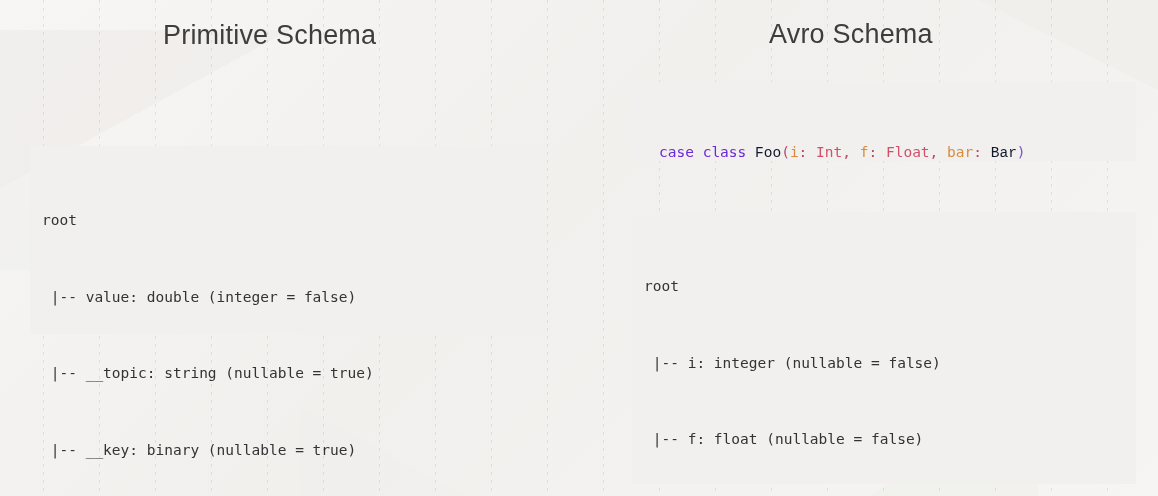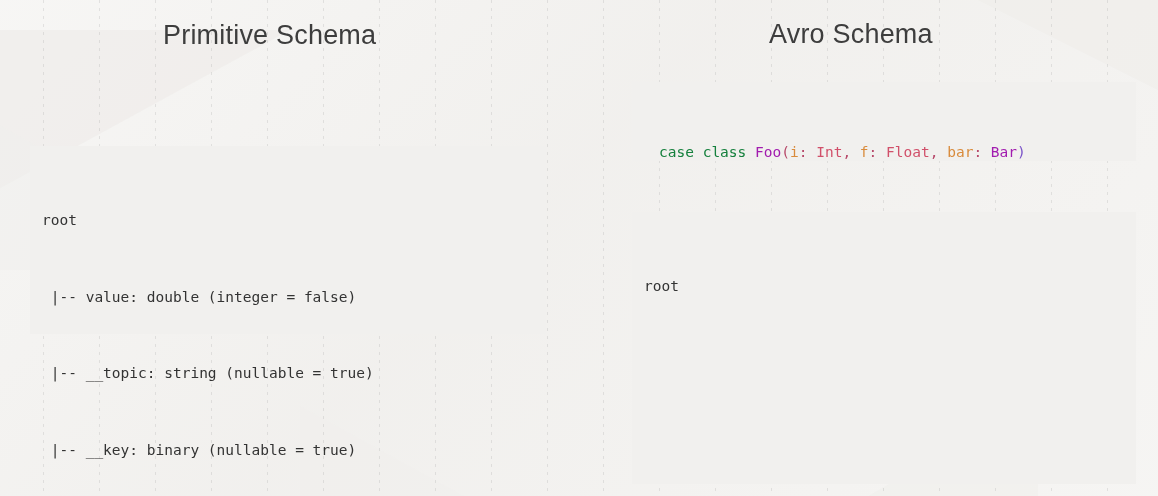--- a/index.html
+++ b/index.html
@@ -121,23 +121,23 @@
     left: 632px;
     top: 212px;
     width: 504px;
     height: 272px;
     padding: 11px 0 0 12px;
   }
 
   .code-line { display: block; }
 
   
-  .tok-kw   { color: #15803d; }
+  .tok-kw   { color: #6d28d9; }
   .tok-type { color: #d1506a; }
-  .tok-cls  { color: #a21caf; }
+  .tok-cls  { color: #0f172a; font-family: Liberation Mono, monospace; }
   .tok-id   { color: #d98b3c; }
   .tok-pun  { color: #b7496a; }
   .tok-pun2 { color: #7b54c9; }
   .tok-plain{ color: #3b3b3b; }
   .tok-op   { color: #c7365a; }
 </style>
 </head>
 <body>
 
 <div id="bg-layer">
@@ -188,20 +188,22 @@
   <div class="code-box" id="avro-code-box">
     <span class="code-line"><span class="tok-kw">case class </span><span class="tok-cls">Foo</span><span class="tok-pun">(</span><span class="tok-id">i</span><span class="tok-pun">: </span><span class="tok-type">Int</span><span class="tok-pun">, </span><span class="tok-id">f</span><span class="tok-pun">: </span><span class="tok-type">Float</span><span class="tok-pun">, </span><span class="tok-id">bar</span><span class="tok-pun">: </span><span class="tok-cls">Bar</span><span class="tok-pun2">)</span></span>
 
     <span class="code-line"><span class="tok-kw">case class </span><span class="tok-cls">Bar</span><span class="tok-pun">(</span><span class="tok-id">b</span><span class="tok-pun">: </span><span class="tok-type">Boolean</span><span class="tok-pun">, </span><span class="tok-id">s</span><span class="tok-pun">: </span><span class="tok-type">String</span><span class="tok-pun">)</span></span>
 
     <span class="code-line"><span class="tok-kw">val </span><span class="tok-plain">s</span><span class="tok-op"> = </span><span class="tok-cls">Schema</span><span class="tok-plain">.</span><span class="tok-cls">AVRO</span><span class="tok-pun2">(</span><span class="tok-cls">Foo</span><span class="tok-plain">.</span><span class="tok-plain">getClass</span><span class="tok-plain">)</span></span>
   </div>
 
   <div class="code-box" id="avro-schema-box">
     <span class="code-line">root</span>
+    <span class="code-line"> |-- i: integer (nullable = false)</span>
+    <span class="code-line"> |-- f: float (nullable = false)</span>
     
     
     
     
     
     
     
     
   </div>
 

